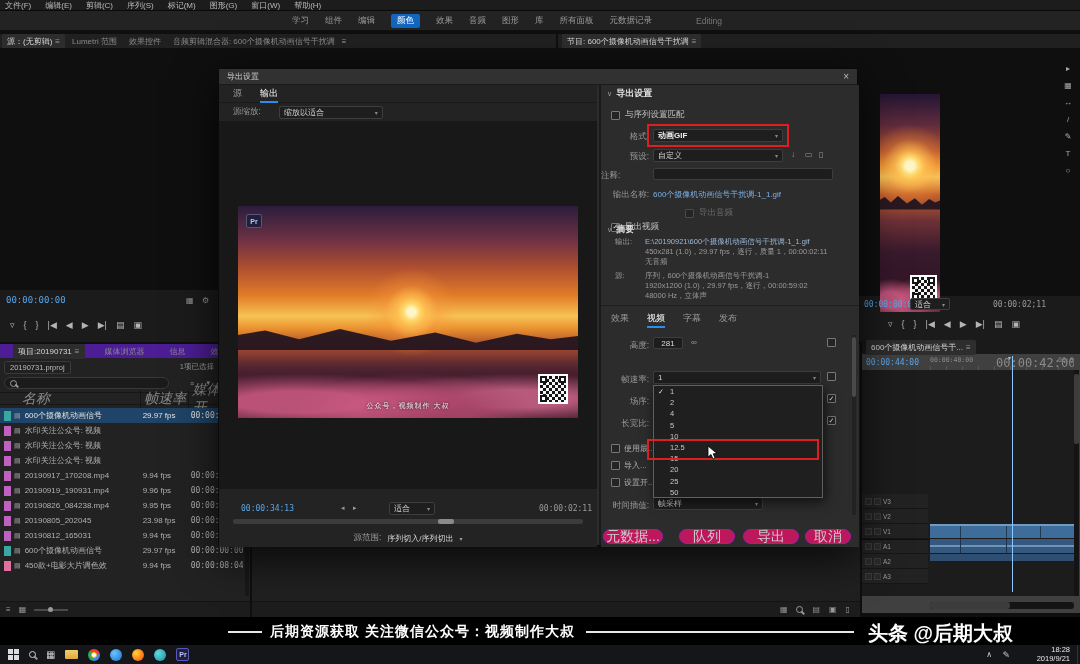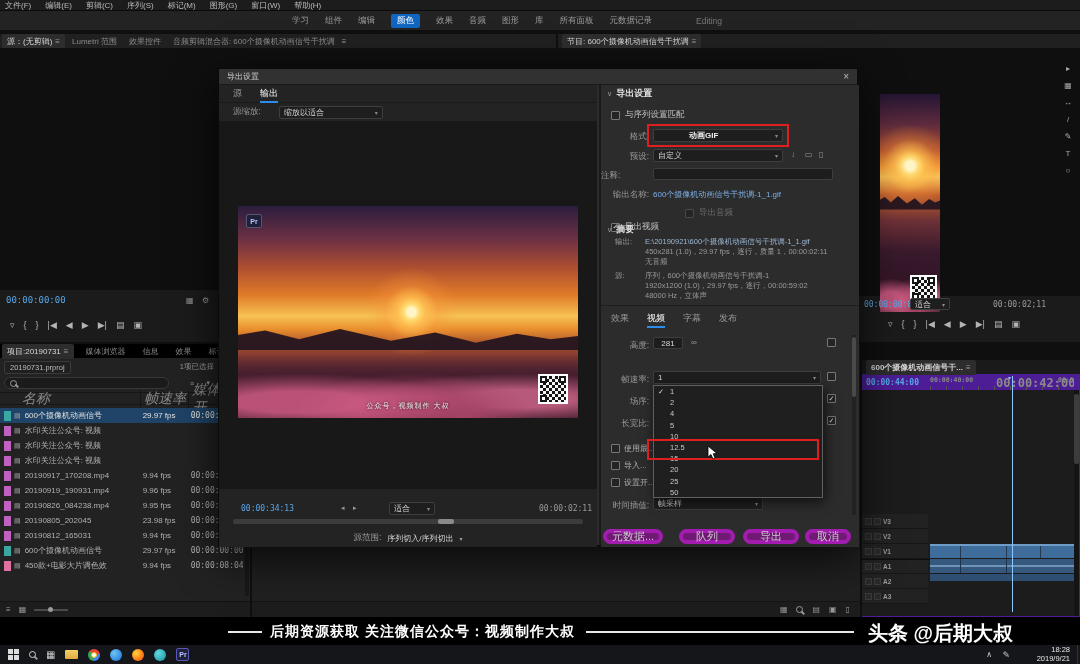--- a/index.html
+++ b/index.html
@@ -9,21 +9,21 @@
   .flex { display:flex; align-items:center; }
   .mono { font-family:"DejaVu Sans Mono","Liberation Mono",monospace; }
   .tc { color:#58a6e8; }
   .lab { color:#999; font-size:8.5px; white-space:nowrap; }
   .t7 { font-size:7.5px; } .t8 { font-size:8px; } .t9 { font-size:9px; }
   .dd { background:#1e1e1e; border:1px solid #3e3e3e; border-radius:2px; display:flex; align-items:center; justify-content:space-between; padding:0 4px; font-size:8px; color:#d6d6d6; height:13px; white-space:nowrap; }
   .dd::after { content:"▾"; color:#888; font-size:6px; margin-left:4px; }
   .cb { width:9px; height:9px; border:1px solid #787878; border-radius:1px; background:#242424; display:inline-flex; align-items:center; justify-content:center; font-size:7px; color:#e0e0e0; flex:none; }
   .cb.on::after { content:"✓"; }
   .cb.dis { border-color:#4a4a4a; }
-  .btn { background:#701a75; border:4px solid #a21caf; border-radius:8px; color:#cccccc; font-size:11px; display:flex; align-items:center; justify-content:center; white-space:nowrap; }
+  .btn { background:#be185d; border:1px solid #a21caf; border-radius:8px; color:#cccccc; font-size:14px; display:flex; align-items:center; justify-content:center; white-space:nowrap; }
   .redbox { position:absolute; border:2px solid #de1f1f; z-index:6; pointer-events:none; }
   .ptab { font-size:8px; color:#8a8a8a; padding:2px 5px; white-space:nowrap; display:inline-flex; align-items:center; gap:3px; }
   .ptab.on { color:#d6d6d6; background:#2d2d2d; border-radius:2px; }
   .glyph { color:#9a9a9a; }
   .ddlist { position:absolute; background:#1f1f1f; border:1px solid #606060; box-shadow:2px 4px 12px rgba(0,0,0,.65); z-index:5; }
   .dditem { height:11.2px; line-height:11px; padding-left:16px; font-size:7.5px; color:#c8c8c8; position:relative; white-space:nowrap; }
   .dditem .chk { position:absolute; left:4px; top:0; font-size:7px; color:#dddddd; }
   .wsTab { font-size:8.5px; color:#9a9a9a; white-space:nowrap; }
   .wsTab.on { color:#ffffff; background:#1266c0; padding:1px 6px; border-radius:2px; }
   .chip { width:7px; height:10px; flex:none; margin-left:4px; }
@@ -170,21 +170,21 @@
     <span class="tbtn">|◀</span>
     <span class="tbtn">◀</span>
     <span class="tbtn">▶</span>
     <span class="tbtn">▶|</span>
     <span class="tbtn">▤</span>
     <span class="tbtn">▣</span>
   </div>
 </div>
 
 <div class="abs" style="left:0;top:344px;width:250px;height:273px;background:#222222;">
-  <div class="flex" style="height:14px;background:#000000;gap:7px;padding-left:2px;">
+  <div class="flex" style="height:14px;background:#4c1d95;gap:15px;padding-left:13px;">
     <span class="ptab on">
         <span>项目:20190731</span>
         <span class="glyph">≡</span>
       </span>
     <span class="ptab">媒体浏览器</span>
     <span class="ptab">信息</span>
     <span class="ptab">效果</span>
     <span class="ptab">标记</span>
   </div>
   <div class="abs flex" style="left:0;top:16px;width:250px;height:14px;">
@@ -300,21 +300,21 @@
     <span class="flex" style="position:absolute;right:10px;gap:9px;">
       <span class="glyph" style="font-size:8px;">▦</span>
       <span class="mag"></span>
       <span class="glyph" style="font-size:8px;">▤</span>
       <span class="glyph" style="font-size:8px;">▣</span>
       <span class="glyph" style="font-size:8px;">▯</span>
     </span>
   </div>
 </div>
 
-<div class="abs" style="left:862px;top:360px;width:218px;height:273px;background:#4c1d95;font-weight:bold;">
+<div class="abs" style="left:862px;top:340px;width:218px;height:273px;background:#404040;">
   <div class="flex" style="height:14px;background:#1a1a1a;gap:3px;padding-left:4px;">
     <span class="ptab on">
         <span>600个摄像机动画信号干...</span>
         <span class="glyph">≡</span>
       </span>
   </div>
   <div class="abs flex" style="left:0;top:14px;width:218px;height:16px;">
     <span class="tc mono t8" style="margin-left:4px;">00:00:44:00</span>
   </div>
   <div class="abs" style="left:68px;top:16px;width:144px;height:14px;overflow:hidden;">
@@ -434,21 +434,21 @@
     <div class="flex" style="position:absolute;left:6px;top:2px;gap:4px;">
       <span class="glyph" style="font-size:7px;">∨</span>
       <span class="t9" style="color:#e0e0e0;font-weight:bold;">导出设置</span>
     </div>
     <div class="flex" style="position:absolute;left:10px;top:24px;gap:5px;">
       <span class="cb"></span>
       <span class="lab" style="color:#c0c0c0;">与序列设置匹配</span>
     </div>
     <span class="lab" style="position:absolute;left:8px;top:46px;width:40px;text-align:right;">格式:</span>
     <span class="dd" style="position:absolute;left:52px;top:44px;width:130px;">
-        <span style="font-weight:bold;color:#eee;margin-left:31px;">动画GIF</span>
+        <span style="font-weight:bold;color:#eee;">动画GIF</span>
       </span>
     <div class="redbox" style="left:46px;top:39px;width:142px;height:23px;"></div>
     <span class="lab" style="position:absolute;left:8px;top:66px;width:40px;text-align:right;">预设:</span>
     <span class="dd" style="position:absolute;left:52px;top:64px;width:130px;">
         <span>自定义</span>
       </span>
     <span class="glyph" style="position:absolute;left:190px;top:65px;font-size:8px;">↓</span>
     <span class="glyph" style="position:absolute;left:204px;top:65px;font-size:8px;">▭</span>
     <span class="glyph" style="position:absolute;left:218px;top:65px;font-size:8px;">▯</span>
     <span class="lab" style="position:absolute;left:0;top:85px;width:40px;text-align:left;">注释:</span>

